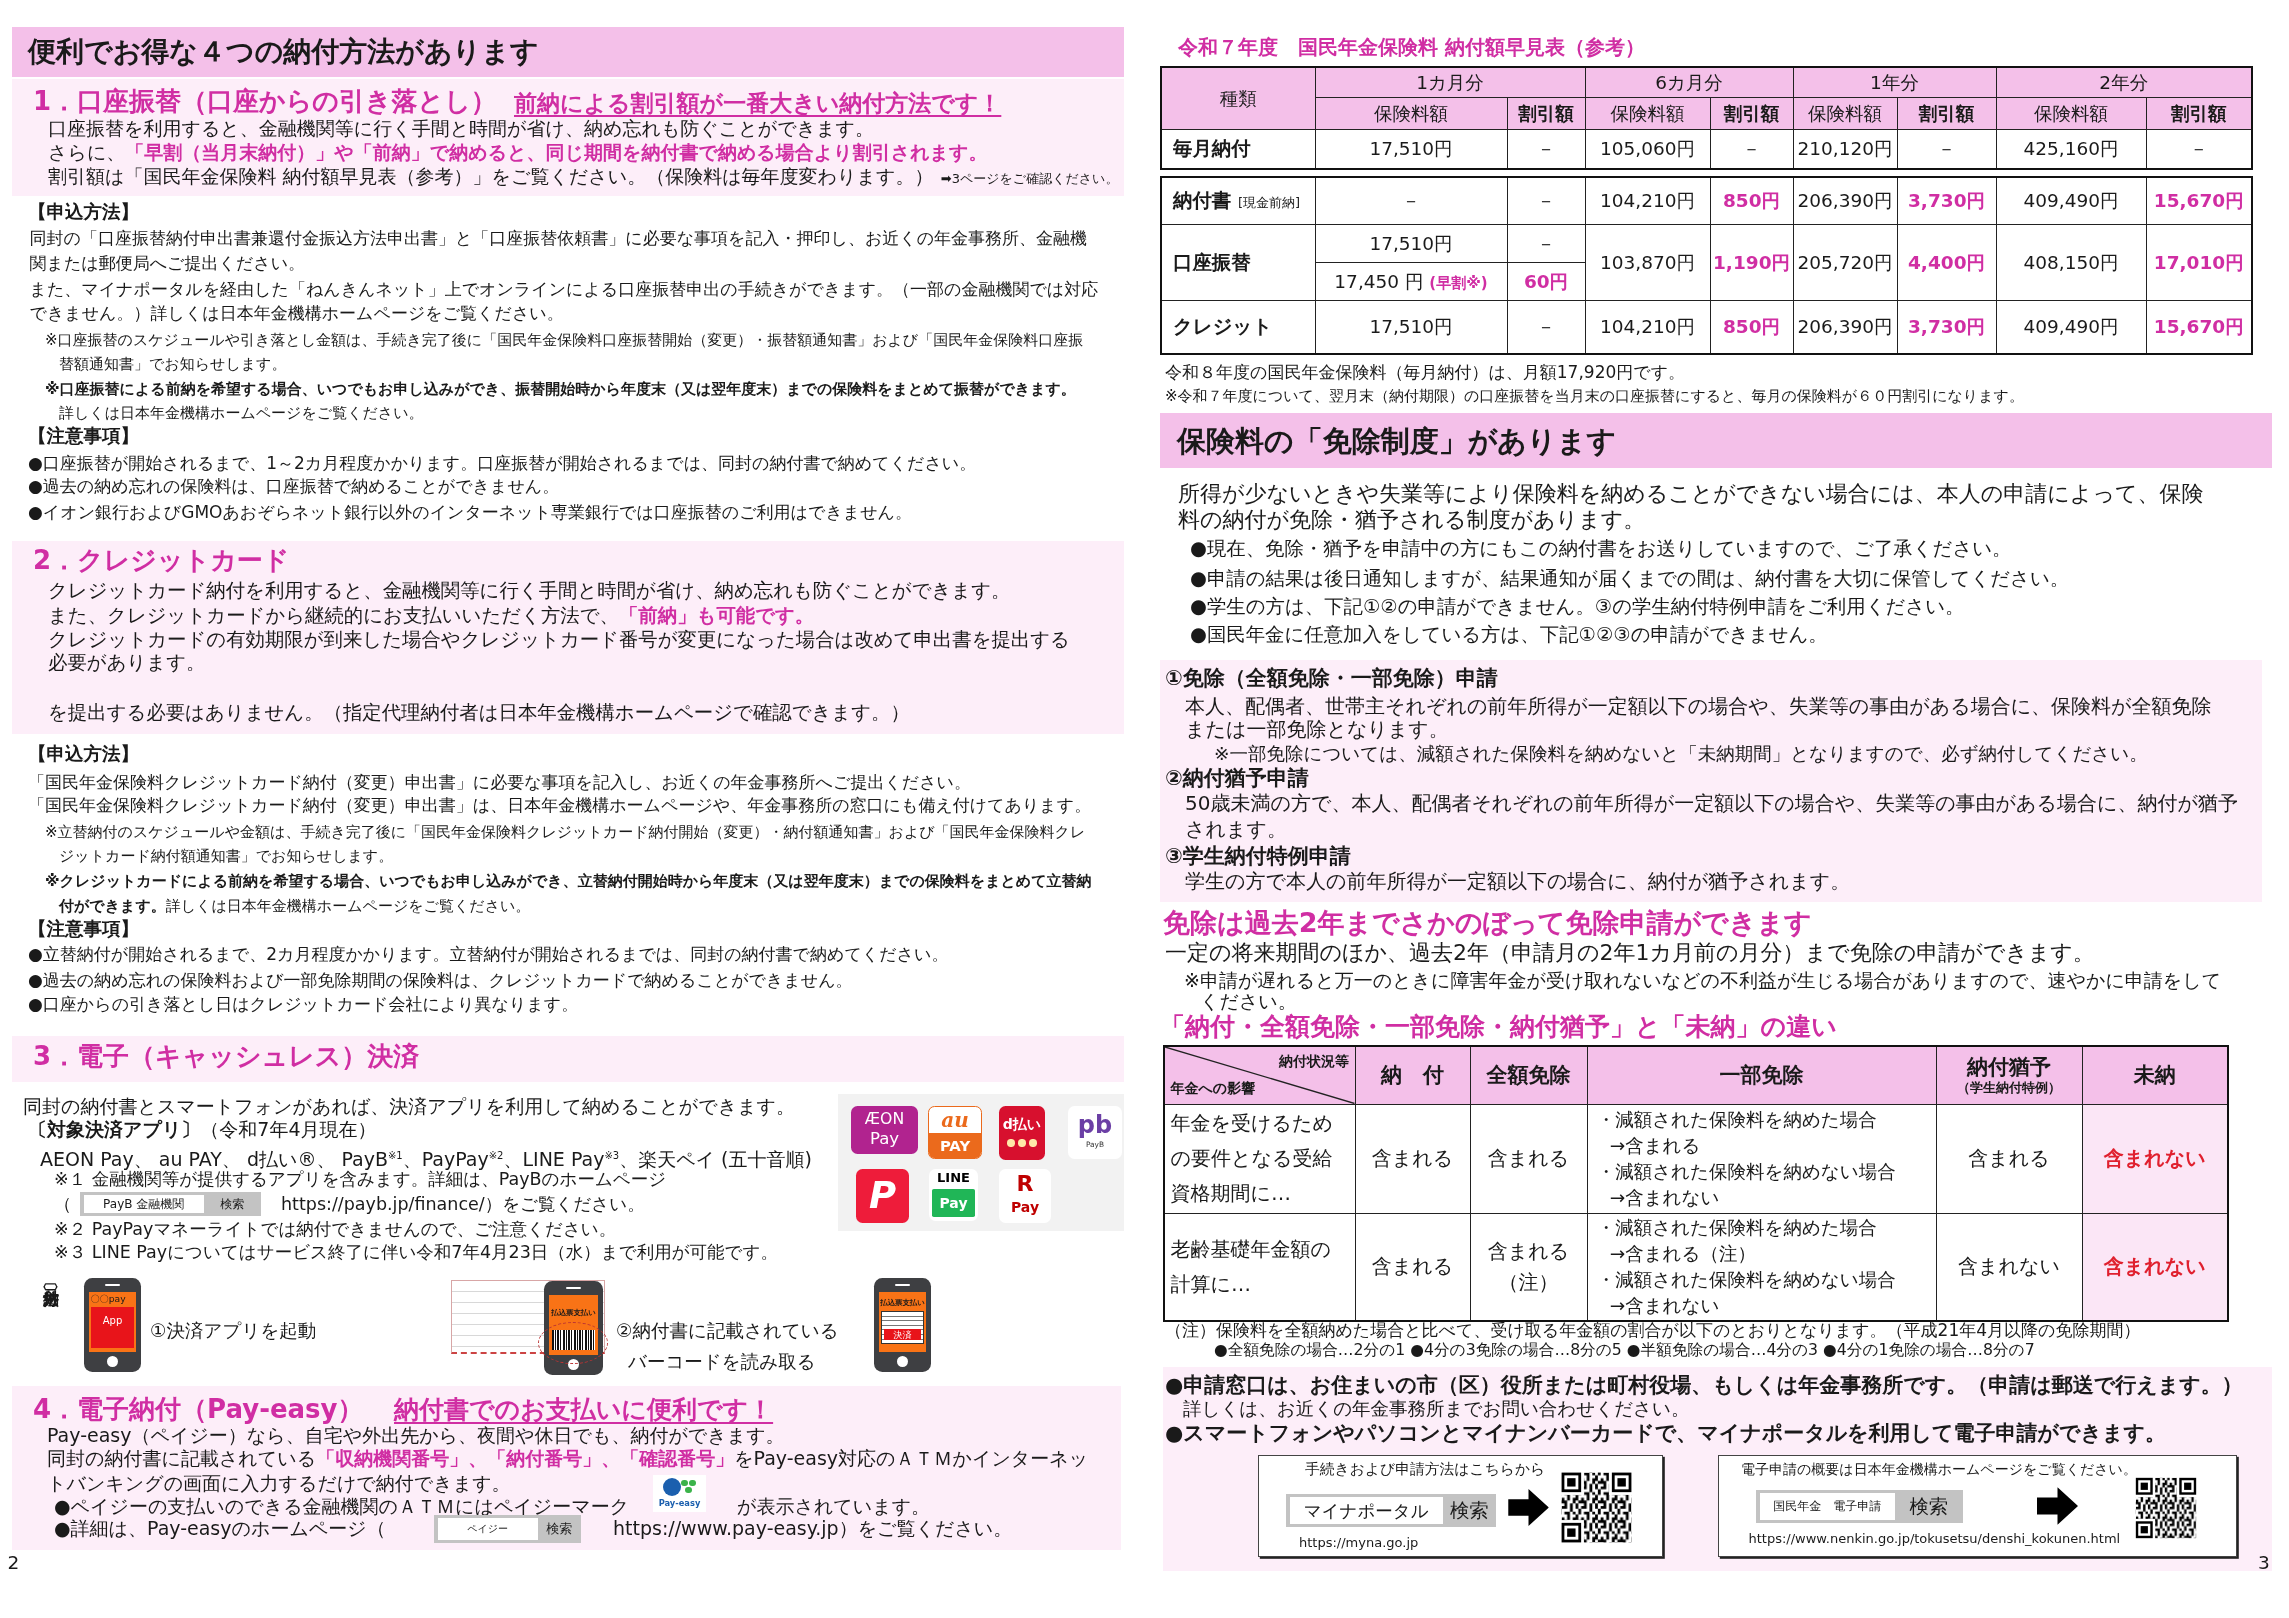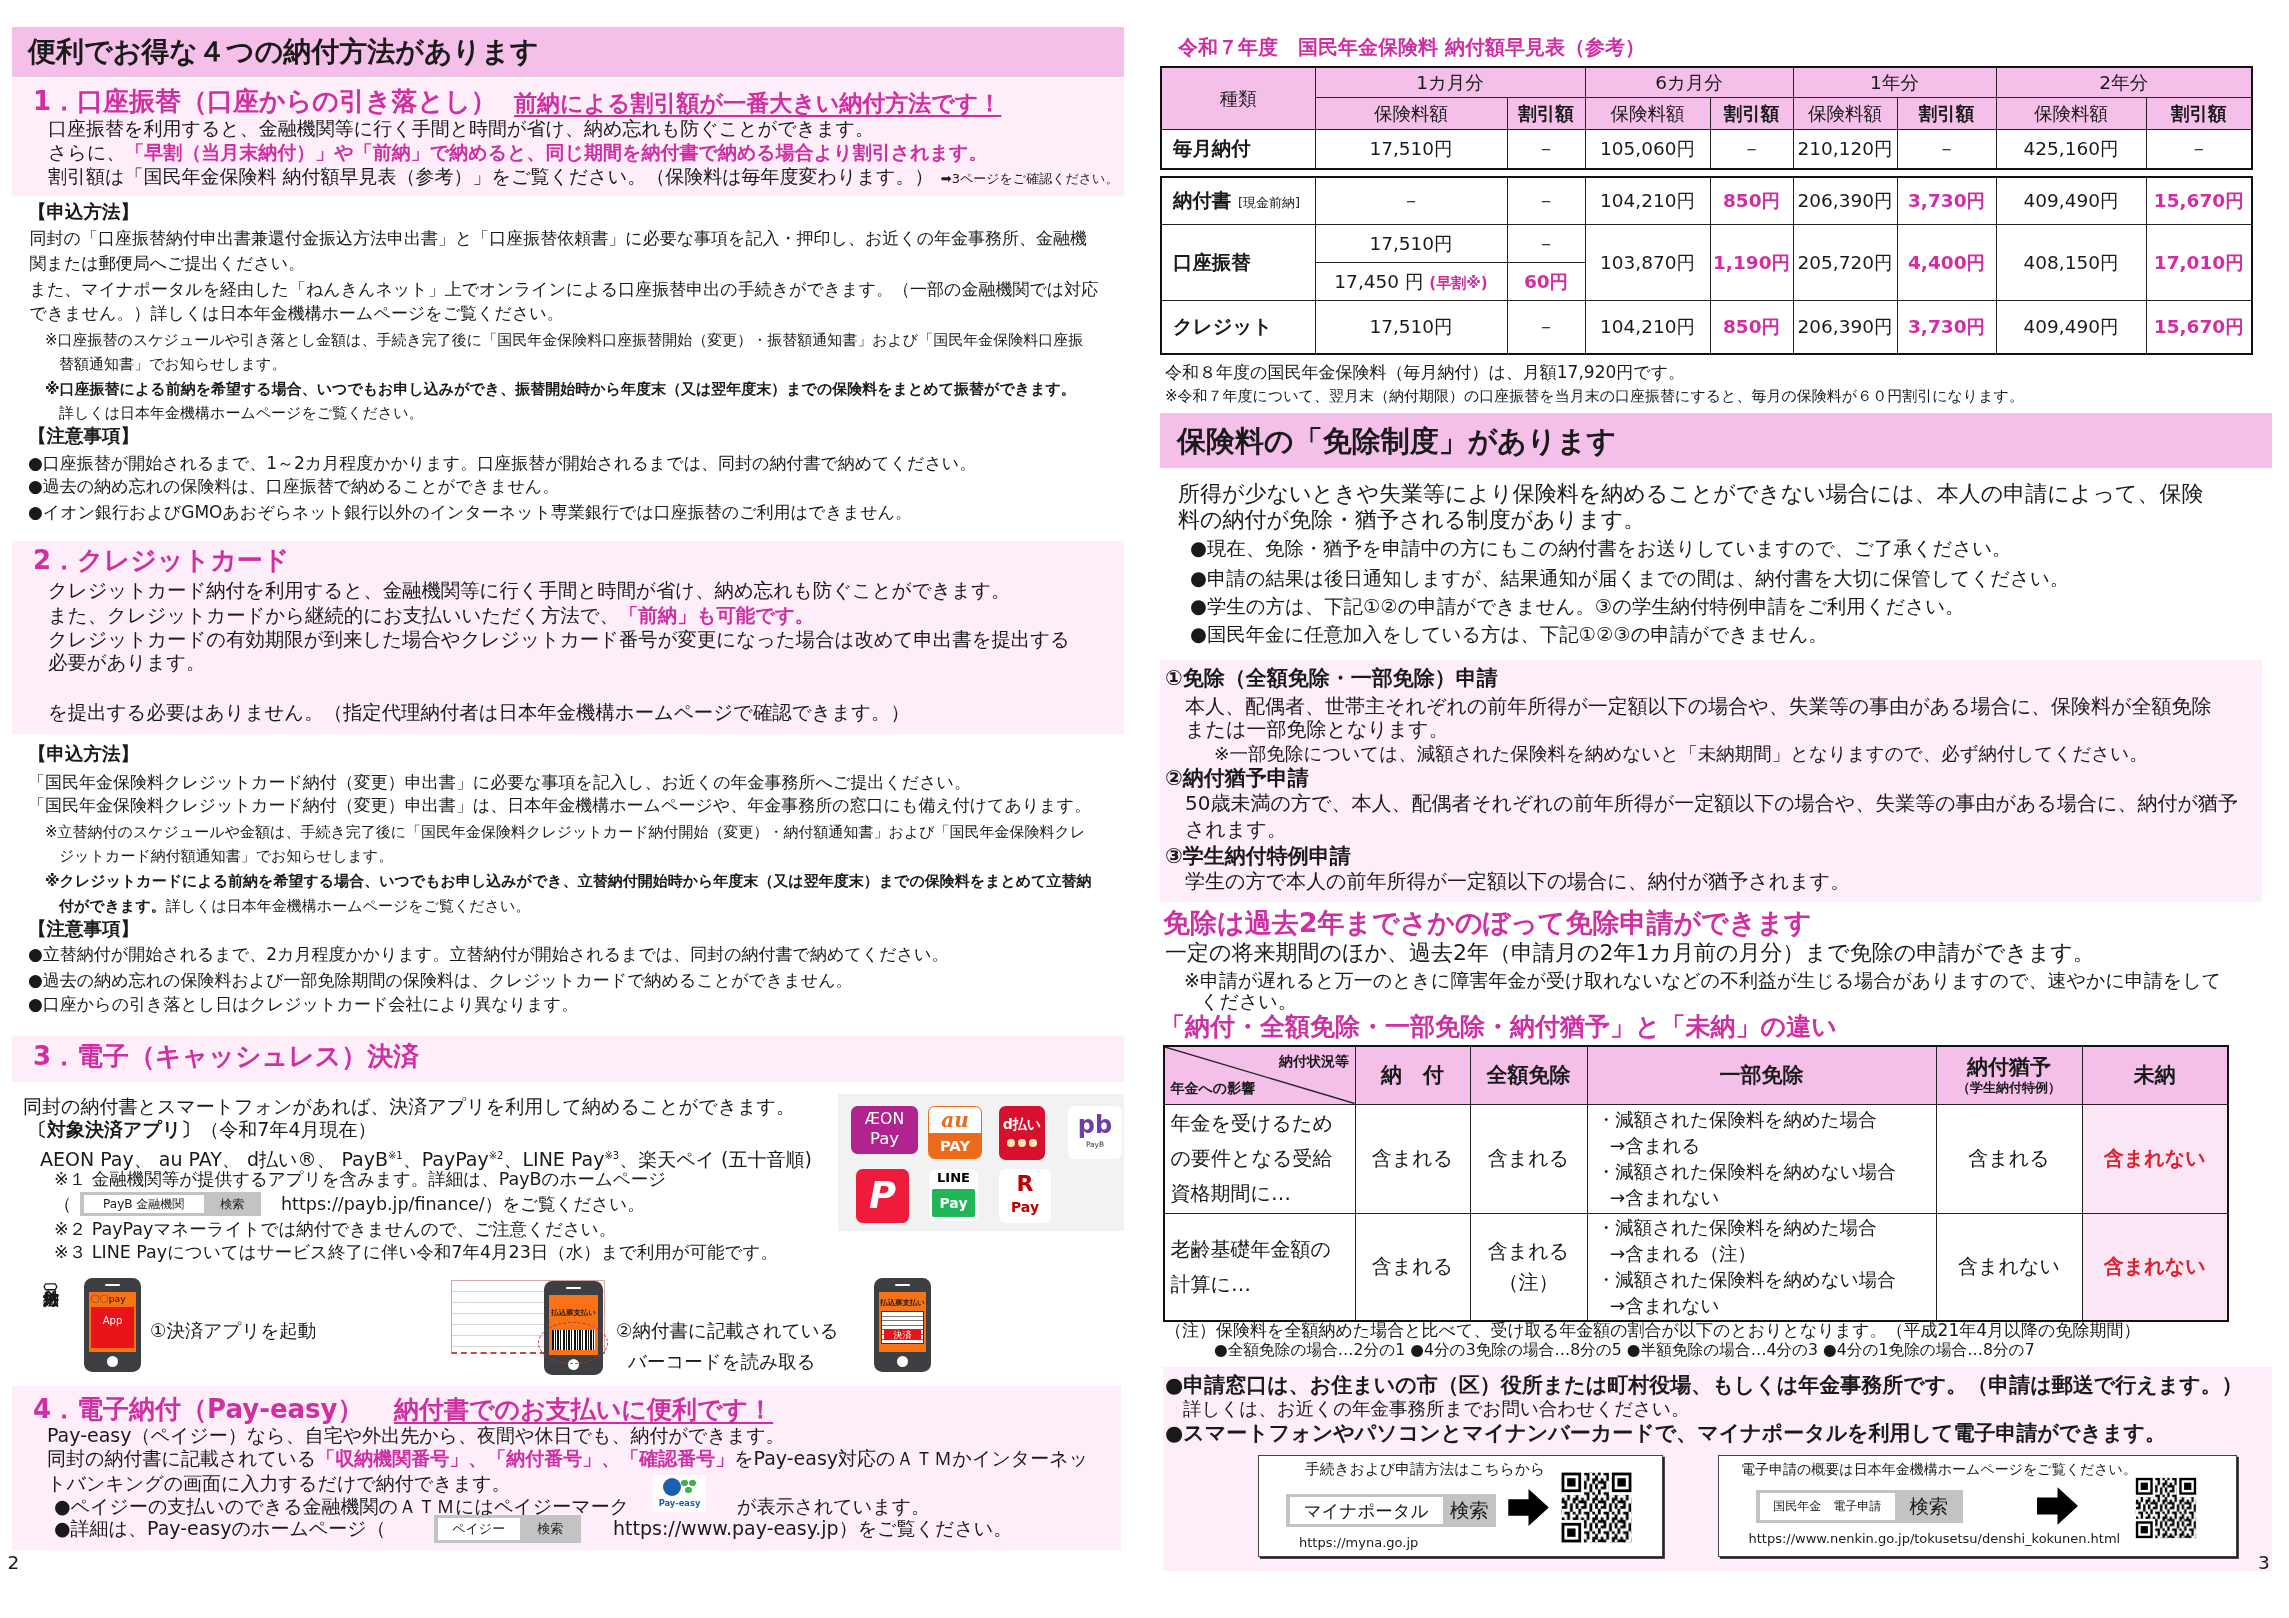--- a/index.html
+++ b/index.html
@@ -235,21 +235,21 @@
       <span style="position:absolute;left:1.8px;top:0;width:18.5px;height:18.5px;border-radius:50%;background:#1b5fae"></span>
       <span style="position:absolute;left:20px;top:1.8px;width:6.5px;height:6.5px;border-radius:50%;background:#3bb34a"></span>
       <span style="position:absolute;left:28px;top:1.8px;width:6.5px;height:6.5px;border-radius:50%;background:#3bb34a"></span>
       <span style="position:absolute;left:24px;top:9.2px;width:6.5px;height:6.5px;border-radius:50%;background:#3bb34a"></span>
     </div>
     <div style="font-size:8.3px;line-height:11px;color:#1b5fae;font-weight:bold">Pay-easy</div>
   </div>
   <div class="ln f205" style="left:737px;top:1494px">が表示されています。</div>
   <div class="ln f205" style="left:54px;top:1516px">●詳細は、Pay-easyのホームページ（</div>
   <div class="srch" style="left:434px;top:1515px;width:147px;height:28px">
-    <div class="q" style="width:82px;font-size:13px">ペイジー</div>
+    <div class="q" style="width:100px;font-size:10px">ペイジー</div>
     <div class="btn" style="font-size:13px">検索</div>
   </div>
   <div class="ln f205" style="left:613px;top:1516px">
     <span>https://www.pay-easy.jp</span><span>）をご覧ください。</span>
   </div>
 
   <div class="ln" style="left:7.4px;top:1551px;font-size:18.5px">2</div>
 </div>
 
 <div class="page">

